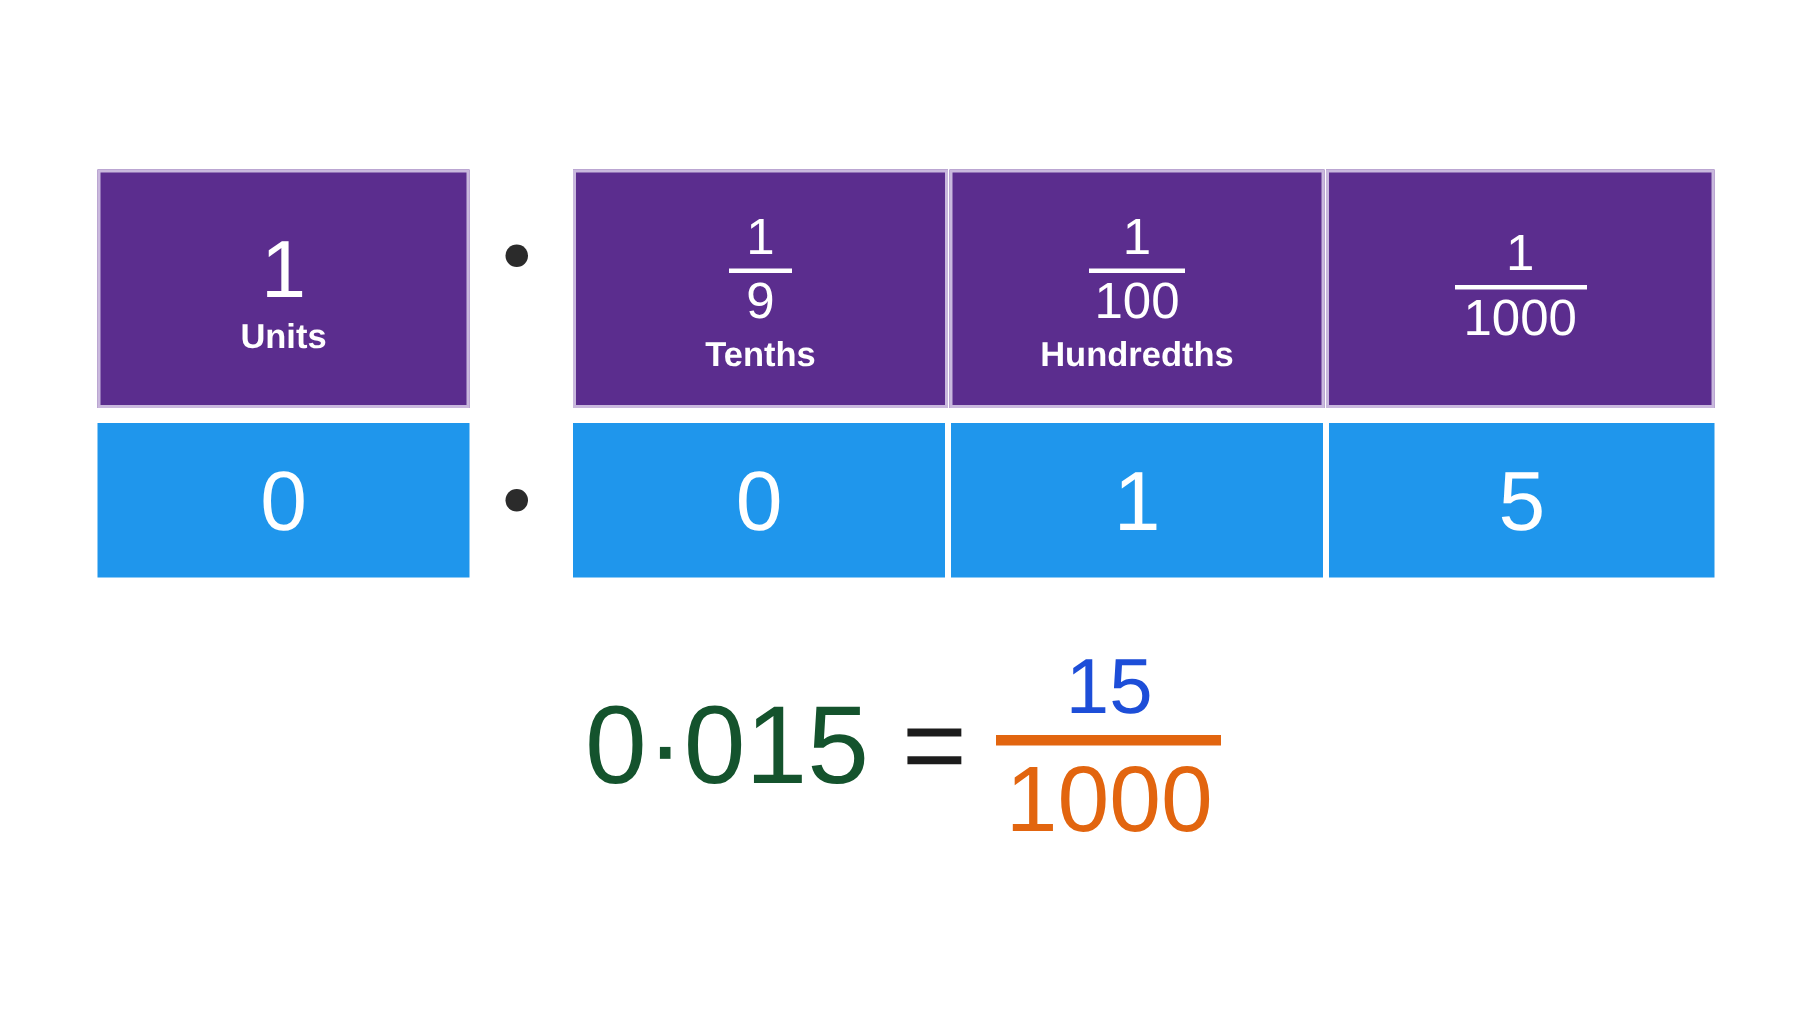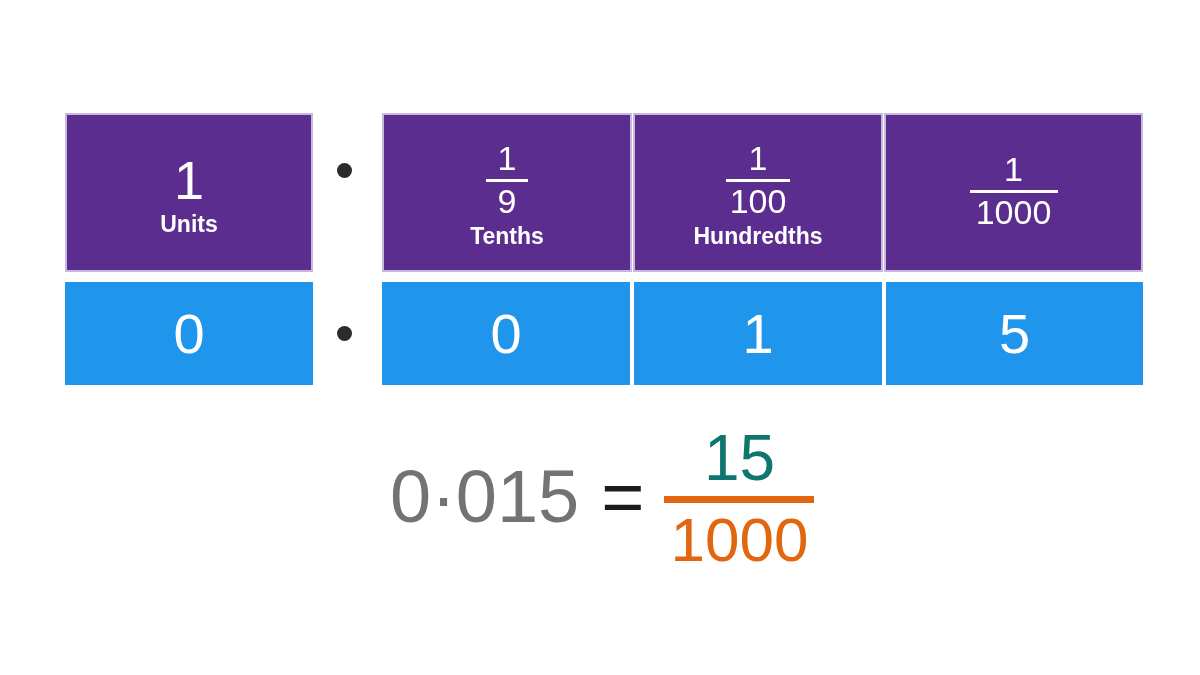--- a/index.html
+++ b/index.html
@@ -111,43 +111,43 @@
   #equation {
     position: absolute;
     left: 390px;
     top: 432px;
     display: flex;
     flex-direction: row;
     align-items: center;
     height: 130px;
   }
   .eq-left {
-    color: #737373;
+    color: #14532d;
     font-size: 74px;
     font-weight: 400;
     letter-spacing: 0px;
     line-height: 1;
   }
   .eq-sign {
     color: #1c1c1c;
     font-size: 74px;
     font-weight: 400;
     line-height: 1;
     margin: 0 20px 0 22px;
   }
   .eq-frac {
     display: flex;
     flex-direction: column;
     align-items: center;
     position: relative;
     top: 2px;
   }
   .eq-frac-num {
-    color: #0f766e;
-    font-size: 64px;
+    color: #1d4ed8;
+    font-size: 52px;
     line-height: 1;
     font-weight: 400;
     padding: 0 4px;
   }
   .eq-frac-bar {
     height: 7px;
     width: 150px;
     background: #e2650f;
     margin: 6px 0 4px 0;
   }

